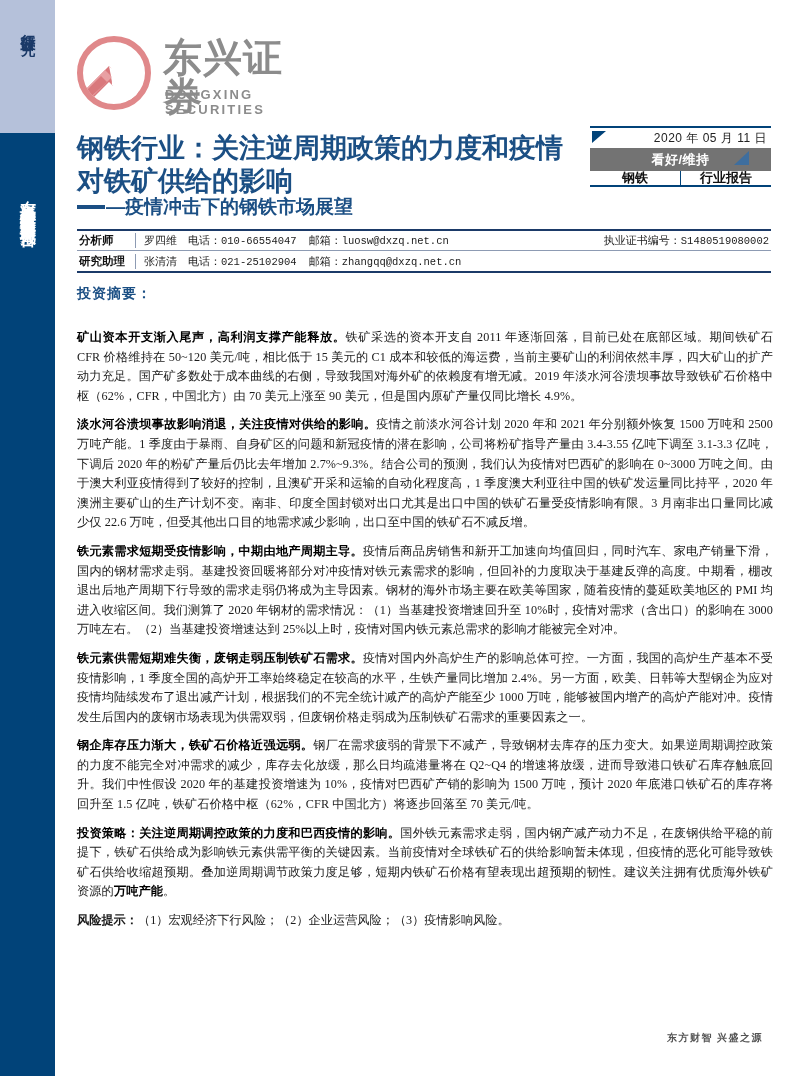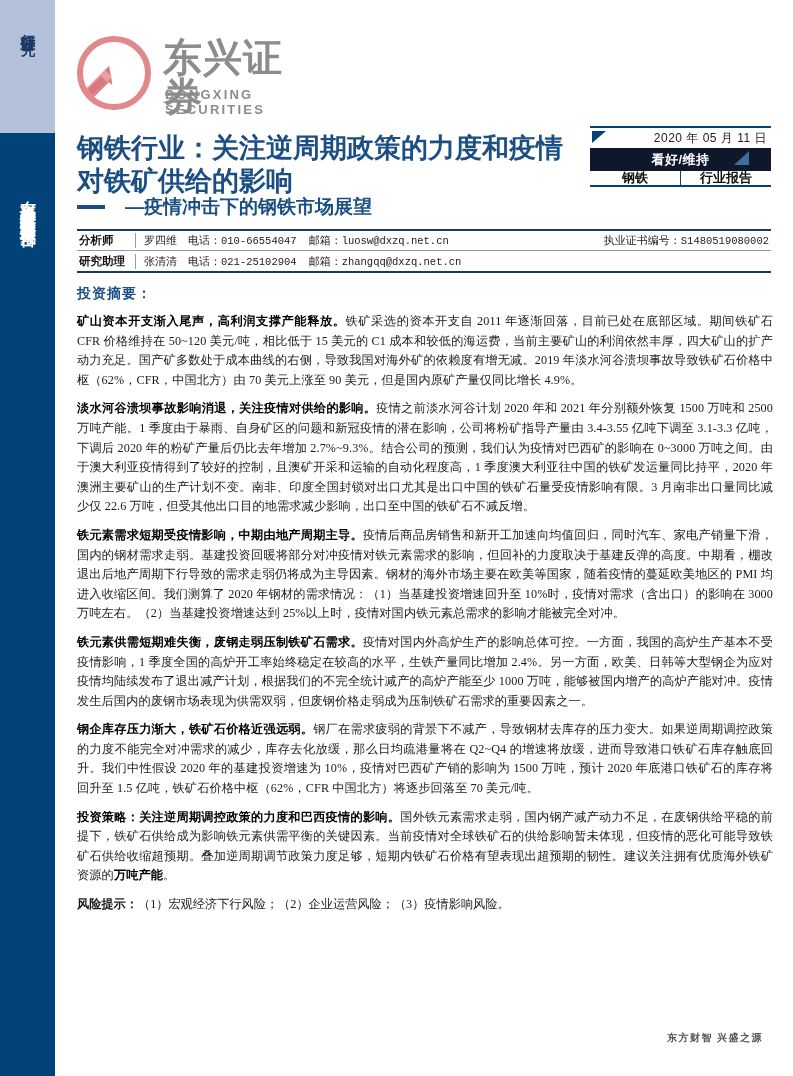--- a/index.html
+++ b/index.html
@@ -79,21 +79,21 @@
   #title {
     position:absolute; left:22px; top:126px; width:500px;
     font-family:"Liberation Sans","DejaVu Sans",sans-serif;
     font-size:27px; font-weight:bold; color:#1b4f84;
     line-height:1.22;
     letter-spacing:0px;
     margin-top:6px;
   }
   #subtitle-row {
     position:absolute; left:22px; top:194px; width:520px;
-    display:flex; align-items:center;gap:19px;
+    display:flex; align-items:center;
   }
   #subtitle-dash {
     width:28px; height:4px; background:#1b4f84; margin-right:1px;
     flex:0 0 auto;
   }
   #subtitle {
     font-family:"Liberation Sans","DejaVu Sans",sans-serif;
     font-size:19px; font-weight:bold; color:#1b4f84;
     letter-spacing:0px;
   }
@@ -113,21 +113,21 @@
     letter-spacing:0.5px;
   }
   #date-tri {
     position:absolute; left:2px; top:3px;
     width:0;height:0;
     border-left:14px solid #014379;
     border-bottom:12px solid transparent;
   }
   #rating-row {
     position:relative;
-    height:23px; background:#0f172a;
+    height:23px; background:#737373;
     display:flex; align-items:center; justify-content:center;
     font-family:"Liberation Sans","DejaVu Sans",sans-serif;
     font-size:13px; font-weight:bold; color:#ffffff;
     letter-spacing:0.5px;
   }
   #rating-tri {
     position:absolute; right:22px; top:3px;
     width:0;height:0;
     border-right:15px solid #3e6e9e;
     border-top:14px solid transparent;
@@ -175,21 +175,21 @@
   .mono { font-family:"Liberation Mono","DejaVu Sans Mono",monospace; font-size:10.5px; }
 
   
   #summary-head {
     position:absolute; left:22px; top:285px;
     font-family:"Liberation Sans","DejaVu Sans",sans-serif;
     font-size:14px; font-weight:bold; color:#1b4f84;
     letter-spacing:1px;
   }
   #body {
-    position:absolute; left:22px; top:312px; width:696px;
+    position:absolute; left:22px; top:328px; width:696px;
   }
   .para {
     font-family:"Liberation Serif","DejaVu Serif",serif;
     font-size:12.2px;
     line-height:19.6px;
     color:#1a1a1a;
     text-align:justify;
     text-justify:inter-ideograph;
     margin-bottom:9px;
     letter-spacing:0.1px;

